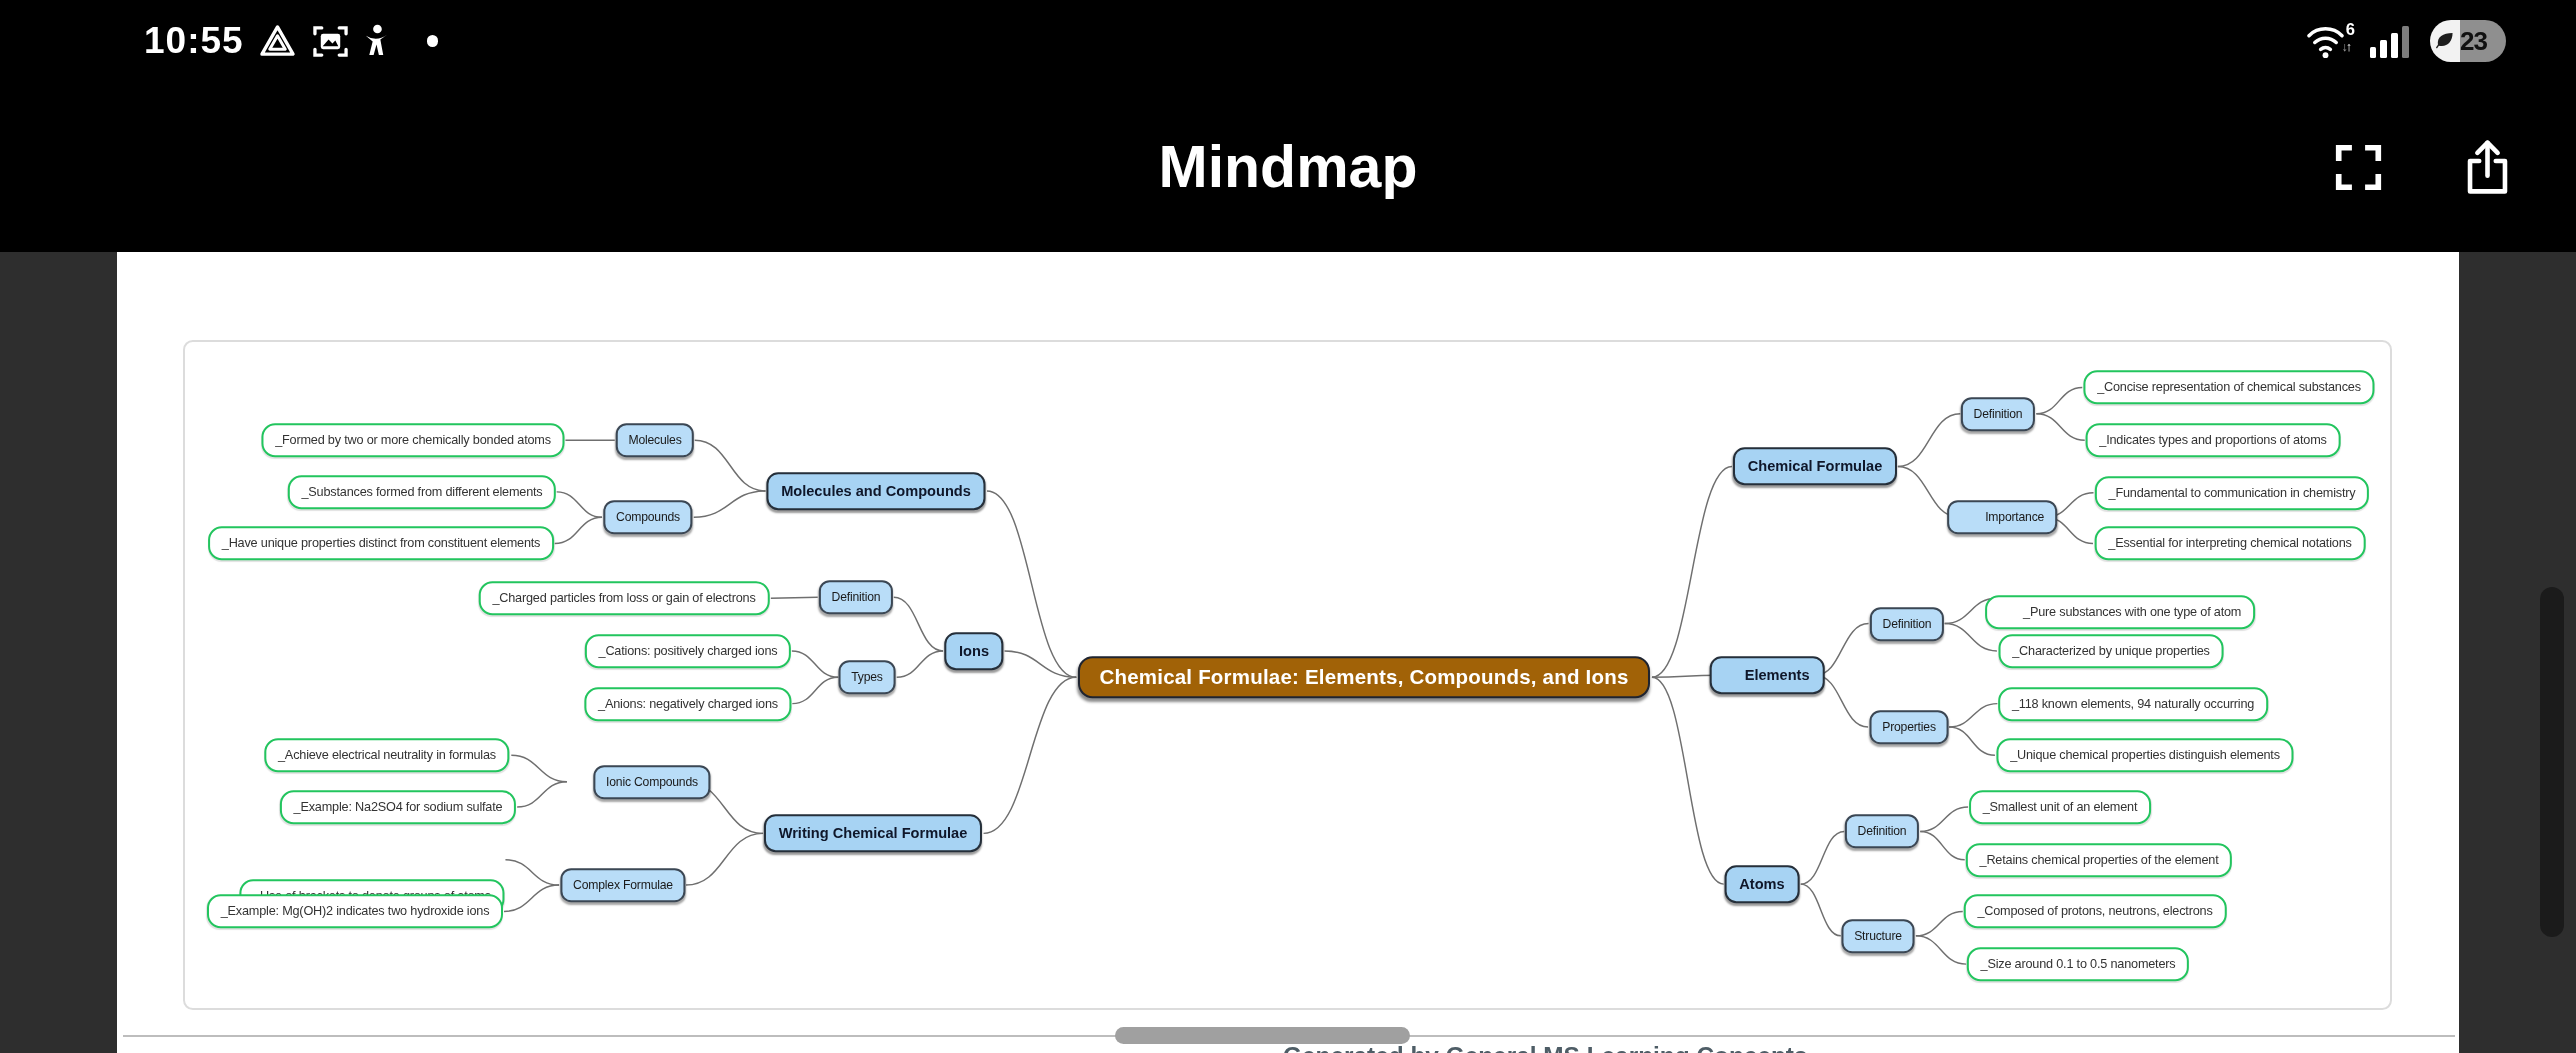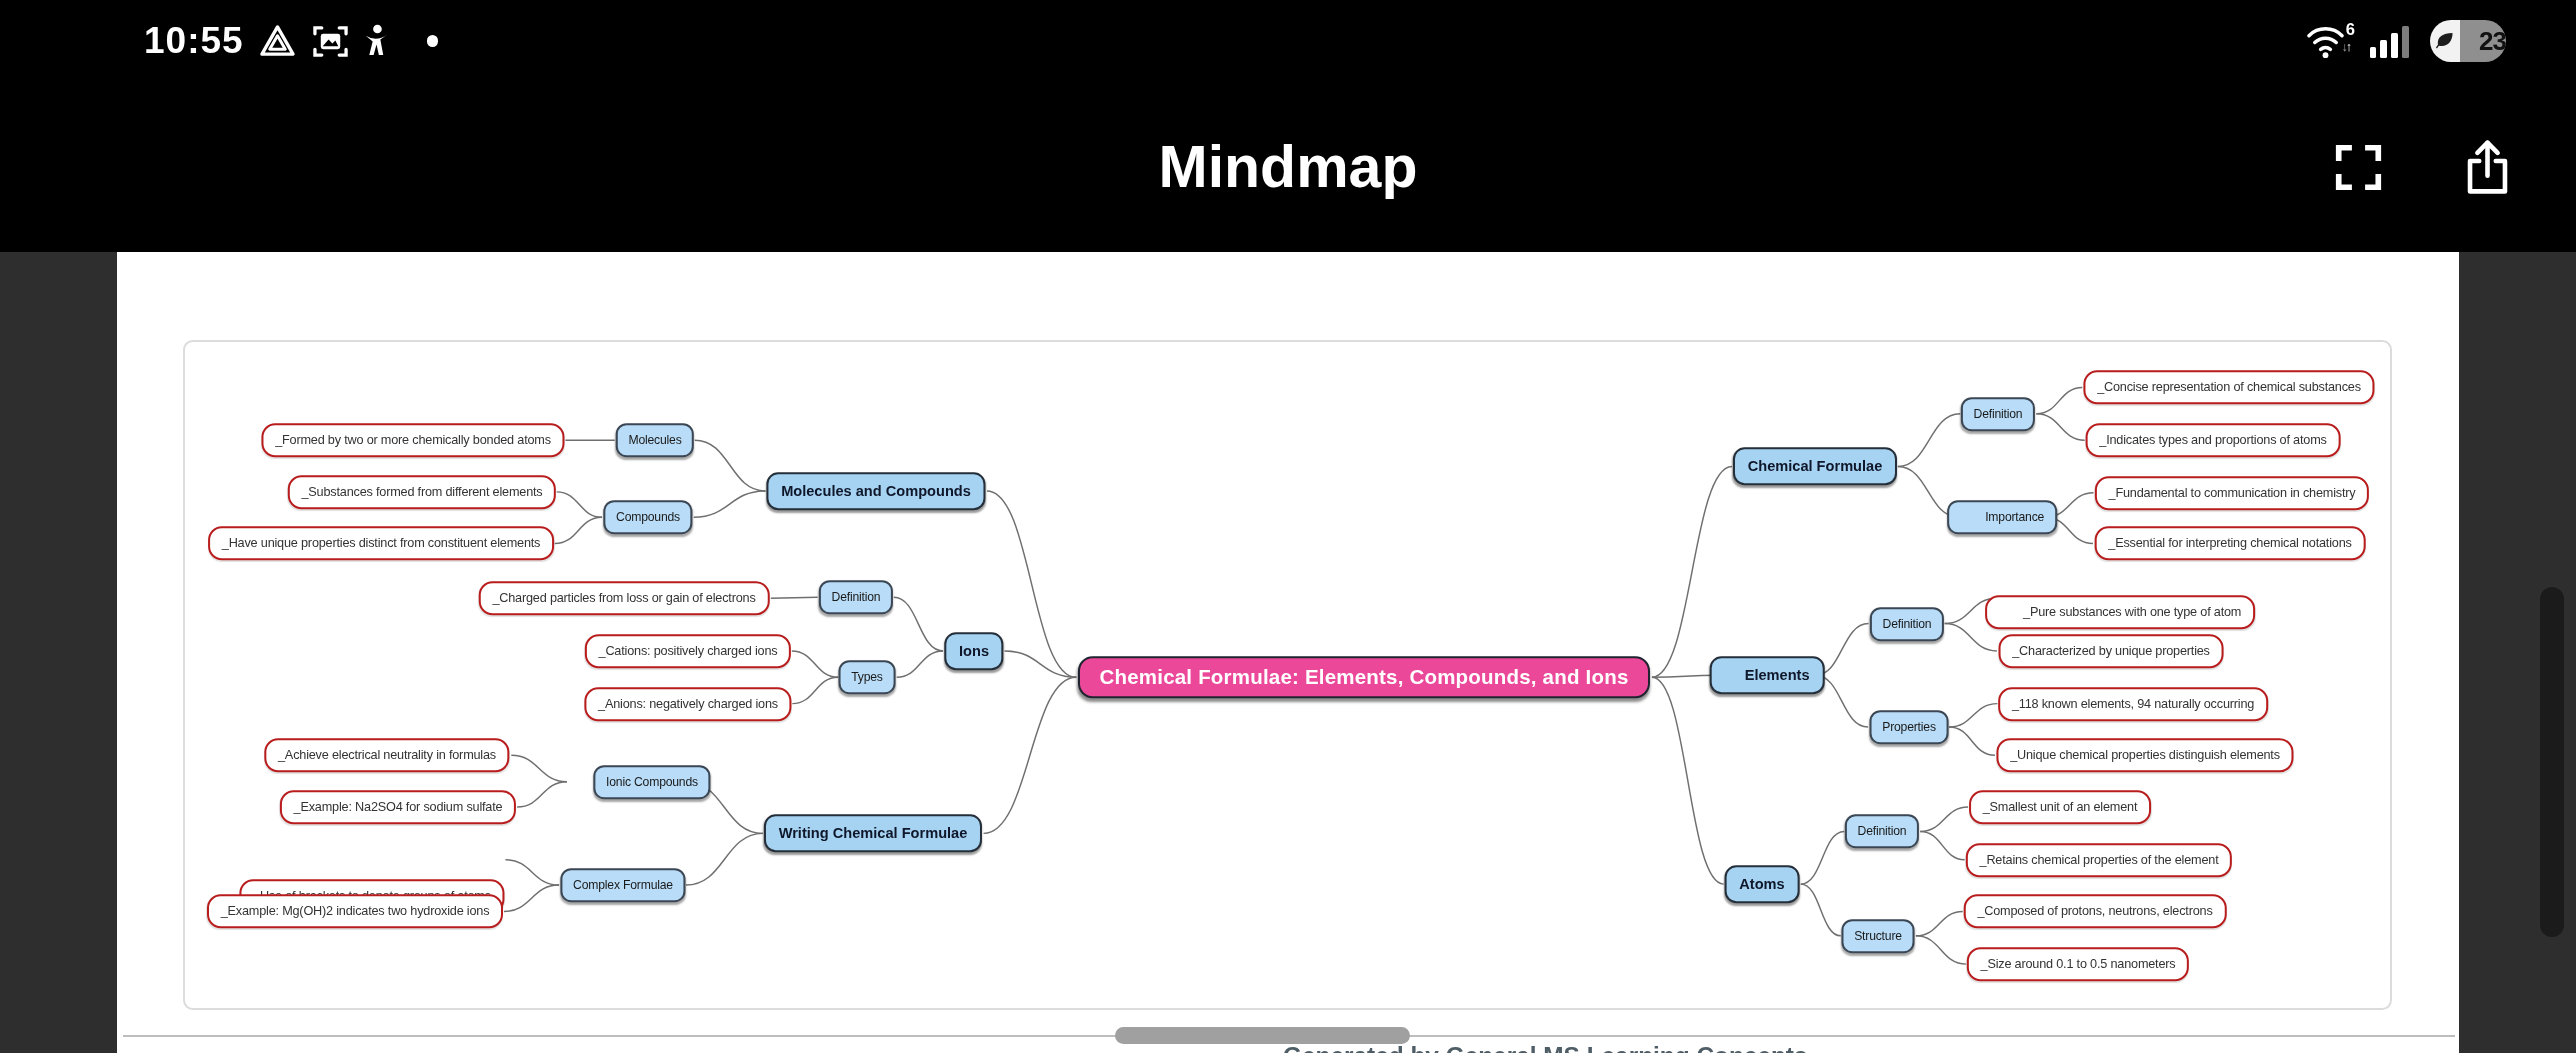--- a/index.html
+++ b/index.html
@@ -17,21 +17,21 @@
   #wifi-wrap { display:flex; align-items:flex-start; }
   #wifi-six { font-size:16.6px; font-weight:bold; color:#fff; line-height:13.7px; margin-left:1px; }
   #wifi-arrows { font-size:12.7px; line-height:11.7px; margin-left:-13.7px; margin-top:19.5px; letter-spacing:-2px; }
   #wifi-arrows .dn { color:#9a9a9a; } #wifi-arrows .up { color:#fff; }
   #signal-bars { display:flex; align-items:flex-end; gap:3.9px; height:33px; margin-left:5.9px; }
   #signal-bars i { display:block; width:6.8px; background:#fff; border-radius:1.5px; }
   #signal-bars i:nth-child(1){height:10.7px;} #signal-bars i:nth-child(2){height:17.6px;}
   #signal-bars i:nth-child(3){height:24.4px;} #signal-bars i:nth-child(4){height:32px;background:#7d7d7d;}
   #battery-pill { width:76px; height:42px; border-radius:21.5px; overflow:hidden; display:flex; margin-left:7.8px; }
   #batt-left { width:30px; background:#f2f2f2; display:flex; align-items:center; justify-content:center; }
-  #batt-right { flex:1; background:#8f8f8f; display:flex; align-items:center; justify-content:flex-end; }
+  #batt-right { flex:1; background:#8f8f8f; display:flex; align-items:center; justify-content:flex-start; }
   #battery-percent { font-size:26px; font-weight:bold; color:#111; letter-spacing:-1px; }
 
   
   #app-header { position:absolute; left:0; top:82px; width:2576px; height:170px; background:#000; color:#fff; }
   #close-button { position:absolute; left:127px; top:0; height:170px; display:flex; align-items:center; gap:19.5px; cursor:pointer; }
   #close-label { font-size:57px; font-weight:bold; }
   #page-title { position:absolute; left:0; top:0; width:100%; height:170px; display:flex; align-items:center; justify-content:center;
     font-size:59px; font-weight:bold; }
   #header-right { position:absolute; right:64px; top:0; height:170px; display:flex; align-items:center; gap:80px; }
   .hbtn { cursor:pointer; display:flex; align-items:center; }
@@ -45,28 +45,28 @@
     color:#4e5d66; white-space:nowrap; }
   #h-scroll-track { position:absolute; left:5.9px; top:783px; width:2332px; height:2px; background:#bdbdbd; }
   #h-scroll-thumb { position:absolute; left:998px; top:775px; width:295px; height:16.6px; border-radius:8.8px; background:#a0a0a0; }
   #v-scroll-thumb { position:absolute; left:2540px; top:335px; width:24.4px; height:350px; border-radius:12.7px; background:#1b1b1b; }
 
   
   #edge-layer { position:absolute; left:0; top:0; width:2576px; height:1054px; pointer-events:none; }
   #mindmap-nodes { position:absolute; left:0; top:0; width:2576px; height:1054px; pointer-events:none; }
   .mm-node { position:absolute; transform:translate(-50%,-50%); white-space:nowrap; pointer-events:auto;
     display:flex; align-items:center; justify-content:center; }
-  .mm-root { background:#ec4899; color:#fff; font-weight:bold; font-size:20.5px; letter-spacing:0.2px;
+  .mm-root { background:#a16207; color:#fff; font-weight:bold; font-size:20.5px; letter-spacing:0.2px;
     border:2.9px solid #1f2430; border-radius:14.6px; padding:6.8px 19.5px; box-shadow:0 2.9px 2.9px rgba(0,0,0,.45); }
   .mm-branch { background:#a7d3f3; color:#0f172a; font-weight:bold; font-size:14.6px;
     border:2.4px solid #252f3a; border-radius:11.7px; padding:8.8px 12.7px; box-shadow:0 2px 2px rgba(0,0,0,.4); }
   .mm-sub { background:#b9ddf8; color:#1a1a1a; font-size:12.2px; letter-spacing:-0.2px;
     border:2px solid #3b4754; border-radius:10.7px; padding:7.8px 10.7px; box-shadow:0 2px 2px rgba(0,0,0,.35); }
   .mm-leaf { background:#fff; color:#333; font-size:12.7px; letter-spacing:-0.2px;
-    border:2px solid #b91c1c; border-radius:13.7px; padding:7.8px 11.7px; box-shadow:0 1px 1px rgba(0,0,0,.12); }
+    border:2px solid #22c55e; border-radius:13.7px; padding:7.8px 11.7px; box-shadow:0 1px 1px rgba(0,0,0,.12); }
 </style>
 </head>
 <body>
 
 <div id="status-bar">
   <div id="status-left">
     <span id="status-time">10:55</span>
     <span class="st-ic">
       <svg width="37" height="35" viewBox="0 0 38 36">
           <path d="M19 3 L35 31 H3 Z" fill="none" stroke="#fff" stroke-width="3.4" stroke-linejoin="round"></path>

